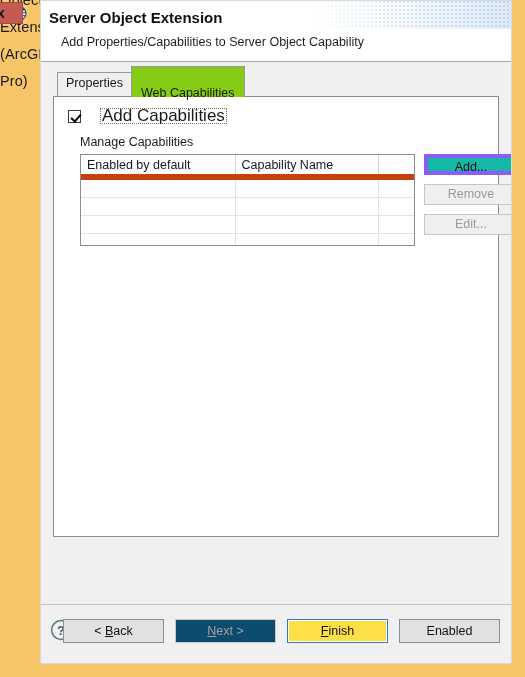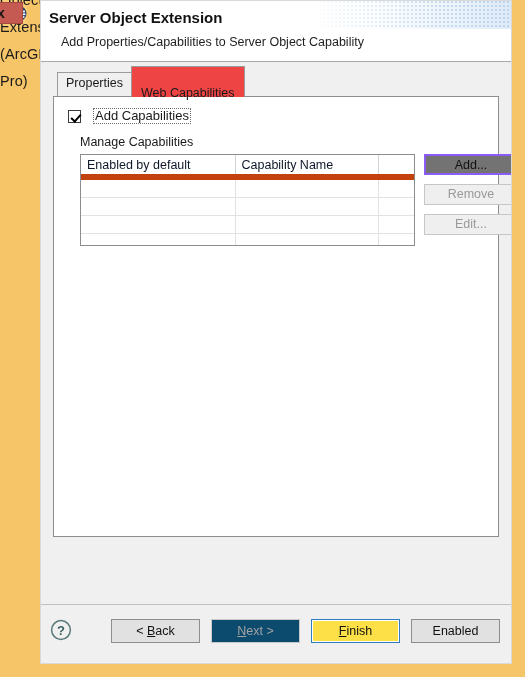--- a/index.html
+++ b/index.html
@@ -180,21 +180,21 @@
     color: #1a1a1a;
     background: #efefef;
     border: 1px solid #9b9b9b;
     border-bottom: none;
     box-sizing: border-box;
     cursor: default;
     margin-right: -1px;
     white-space: nowrap;
   }
   .tab.selected {
-    background: #ef4444;
+    background: #84cc16;
     height: 23px;
     line-height: 22px;
     z-index: 3;
     border-color: #9b9b9b;
     padding: 15px 9px;
   }
 
   .tabpanel {
     position: relative;
     background: #ffffff;
@@ -229,22 +229,22 @@
     position: absolute;
     left: 3.5px;
     top: 1px;
     width: 4px;
     height: 8px;
     border: solid #000000;
     border-width: 0 2px 2px 0;
     transform: rotate(42deg);
   }
   .cb-label {
-    margin-left: 12px;
-    font-size: 13px;
+    margin-left: 19px;
+    font-size: 17px;
     color: #1a1a1a;
     border: 1px dotted #6e6e6e;
     padding: 0 1px;
     line-height: 14px;
     cursor: default;
   }
 
   
   .group-label {
     position: absolute;
@@ -312,22 +312,22 @@
     font-family: "Liberation Sans", sans-serif;
     color: #1a1a1a;
     background: #e2e2e2;
     border: 1px solid #adadad;
     box-sizing: border-box;
     margin-bottom: 9px;
     padding: 0;
     cursor: default;
   }
   .btn.hover {
-    background: #737373;
-    border: 2px solid #8b5cf6;
+    background: #14b8a6;
+    border: 4px solid #8b5cf6;
     color: #111111;
   }
   .btn.disabled {
     background: #efefef;
     border: 1px solid #c6c6c6;
     color: #9a9a9a;
   }
 
   
   .footer {
@@ -345,21 +345,21 @@
     cursor: default;
   }
   .footer-buttons {
     position: absolute;
     right: 11px;
     top: 14px;
     display: flex;
     align-items: center;
   }
   .fbtn {
-    width: 89px;
+    width: 101px;
     height: 24px;
     line-height: 22px;
     text-align: center;
     font-size: 12.5px;
     font-family: "Liberation Sans", sans-serif;
     color: #111111;
     background: #e1e1e1;
     border: 1px solid #8e8e8e;
     box-sizing: border-box;
     margin-left: 11px;

